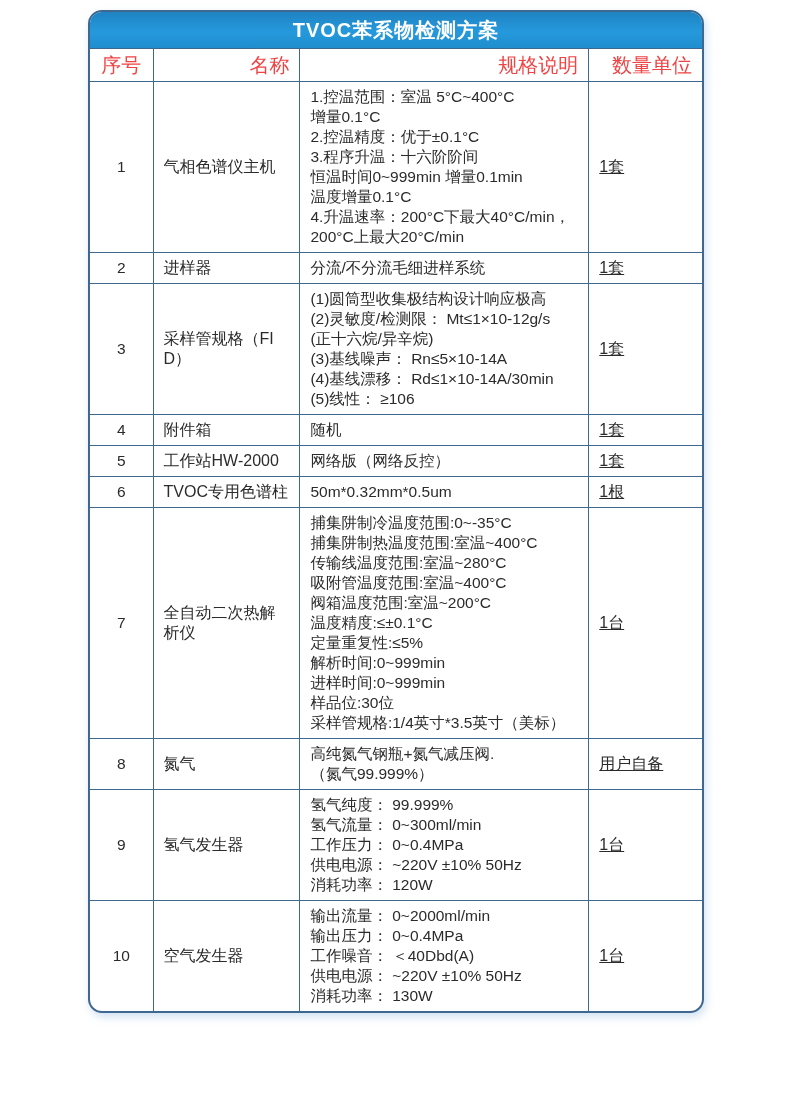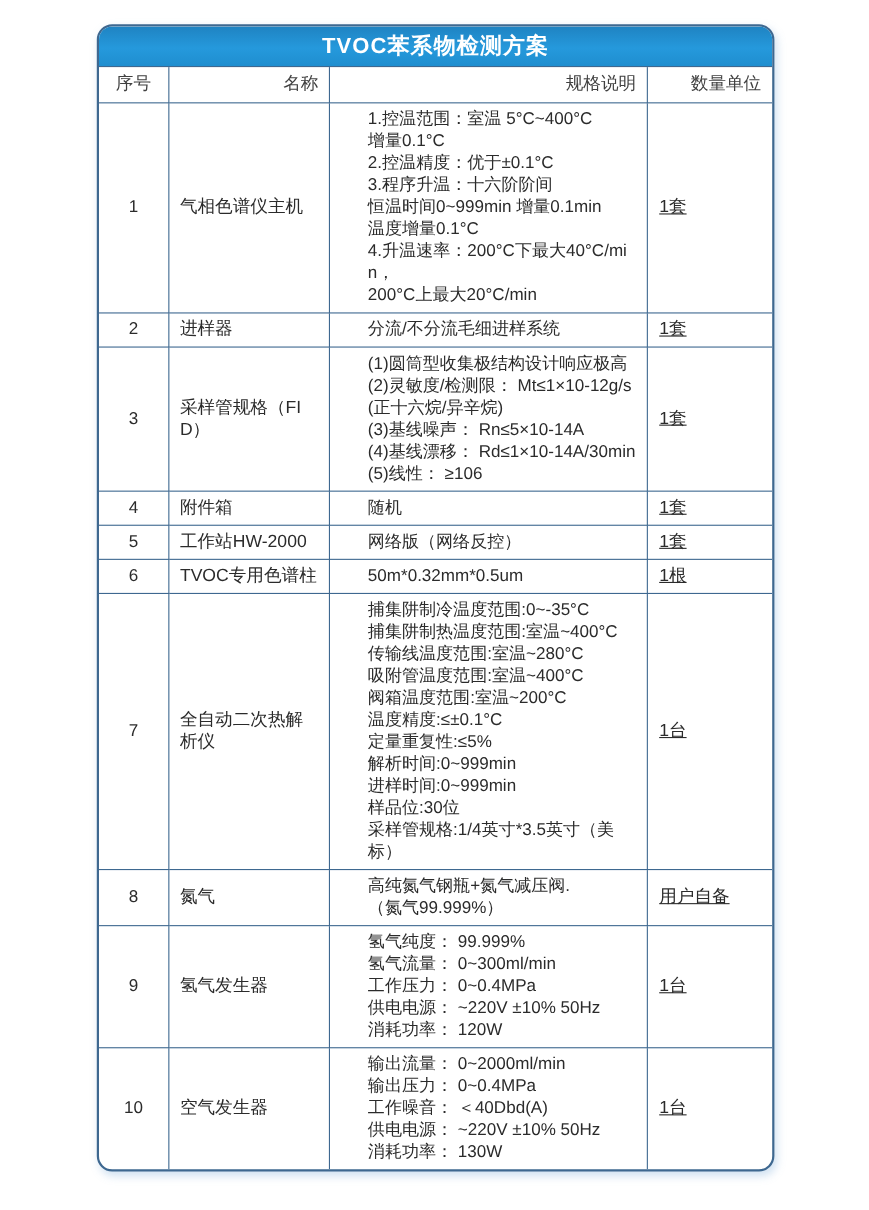--- a/index.html
+++ b/index.html
@@ -10,21 +10,21 @@
   }
   .page {
     position: relative;
     width: 790px;
     height: 1100px;
     background: #ffffff;
   }
   .card {
     position: absolute;
     left: 88px;
-    top: 22px;
+    top: 10px;
     width: 616px;
     border: 2px solid #3e6890;
     border-radius: 14px;
     overflow: hidden;
     background: #ffffff;
     box-shadow: 2px 4px 8px rgba(120, 170, 215, 0.35);
   }
   .title-bar {
     height: 37px;
     line-height: 37px;
@@ -49,34 +49,34 @@
     border: 1px solid #3e6890;
     color: #2b2b2b;
     vertical-align: middle;
     padding: 5px 10px;
     line-height: 20px;
     font-size: 15.5px;
     text-align: left;
     word-break: break-all;
   }
   th {
-    font-size: 16px;
+    font-size: 20px;
     font-weight: normal;
-    color: #404040;
+    color: #ef4444;
     height: 32px;
   }
   
   th:first-child, td:first-child { border-left: none; }
   th:last-child, td:last-child { border-right: none; }
   thead th { border-top: none; text-align: right; }
   tbody tr:last-child td { border-bottom: none; }
   td.c-no, th.h-no { text-align: center; padding-left: 4px; padding-right: 4px; }
   td.c-name { font-size: 16px; }
   td.c-qty { font-size: 16px; text-decoration: underline; }
-  .spec-line { white-space: normal; margin-left: 24px; }
+  .spec-line { white-space: normal; }
 </style>
 </head>
 <body>
 
 <div class="page">
   <div class="card">
     <div class="title-bar">TVOC苯系物检测方案</div>
     <table>
       <colgroup>
         <col class="c1">

